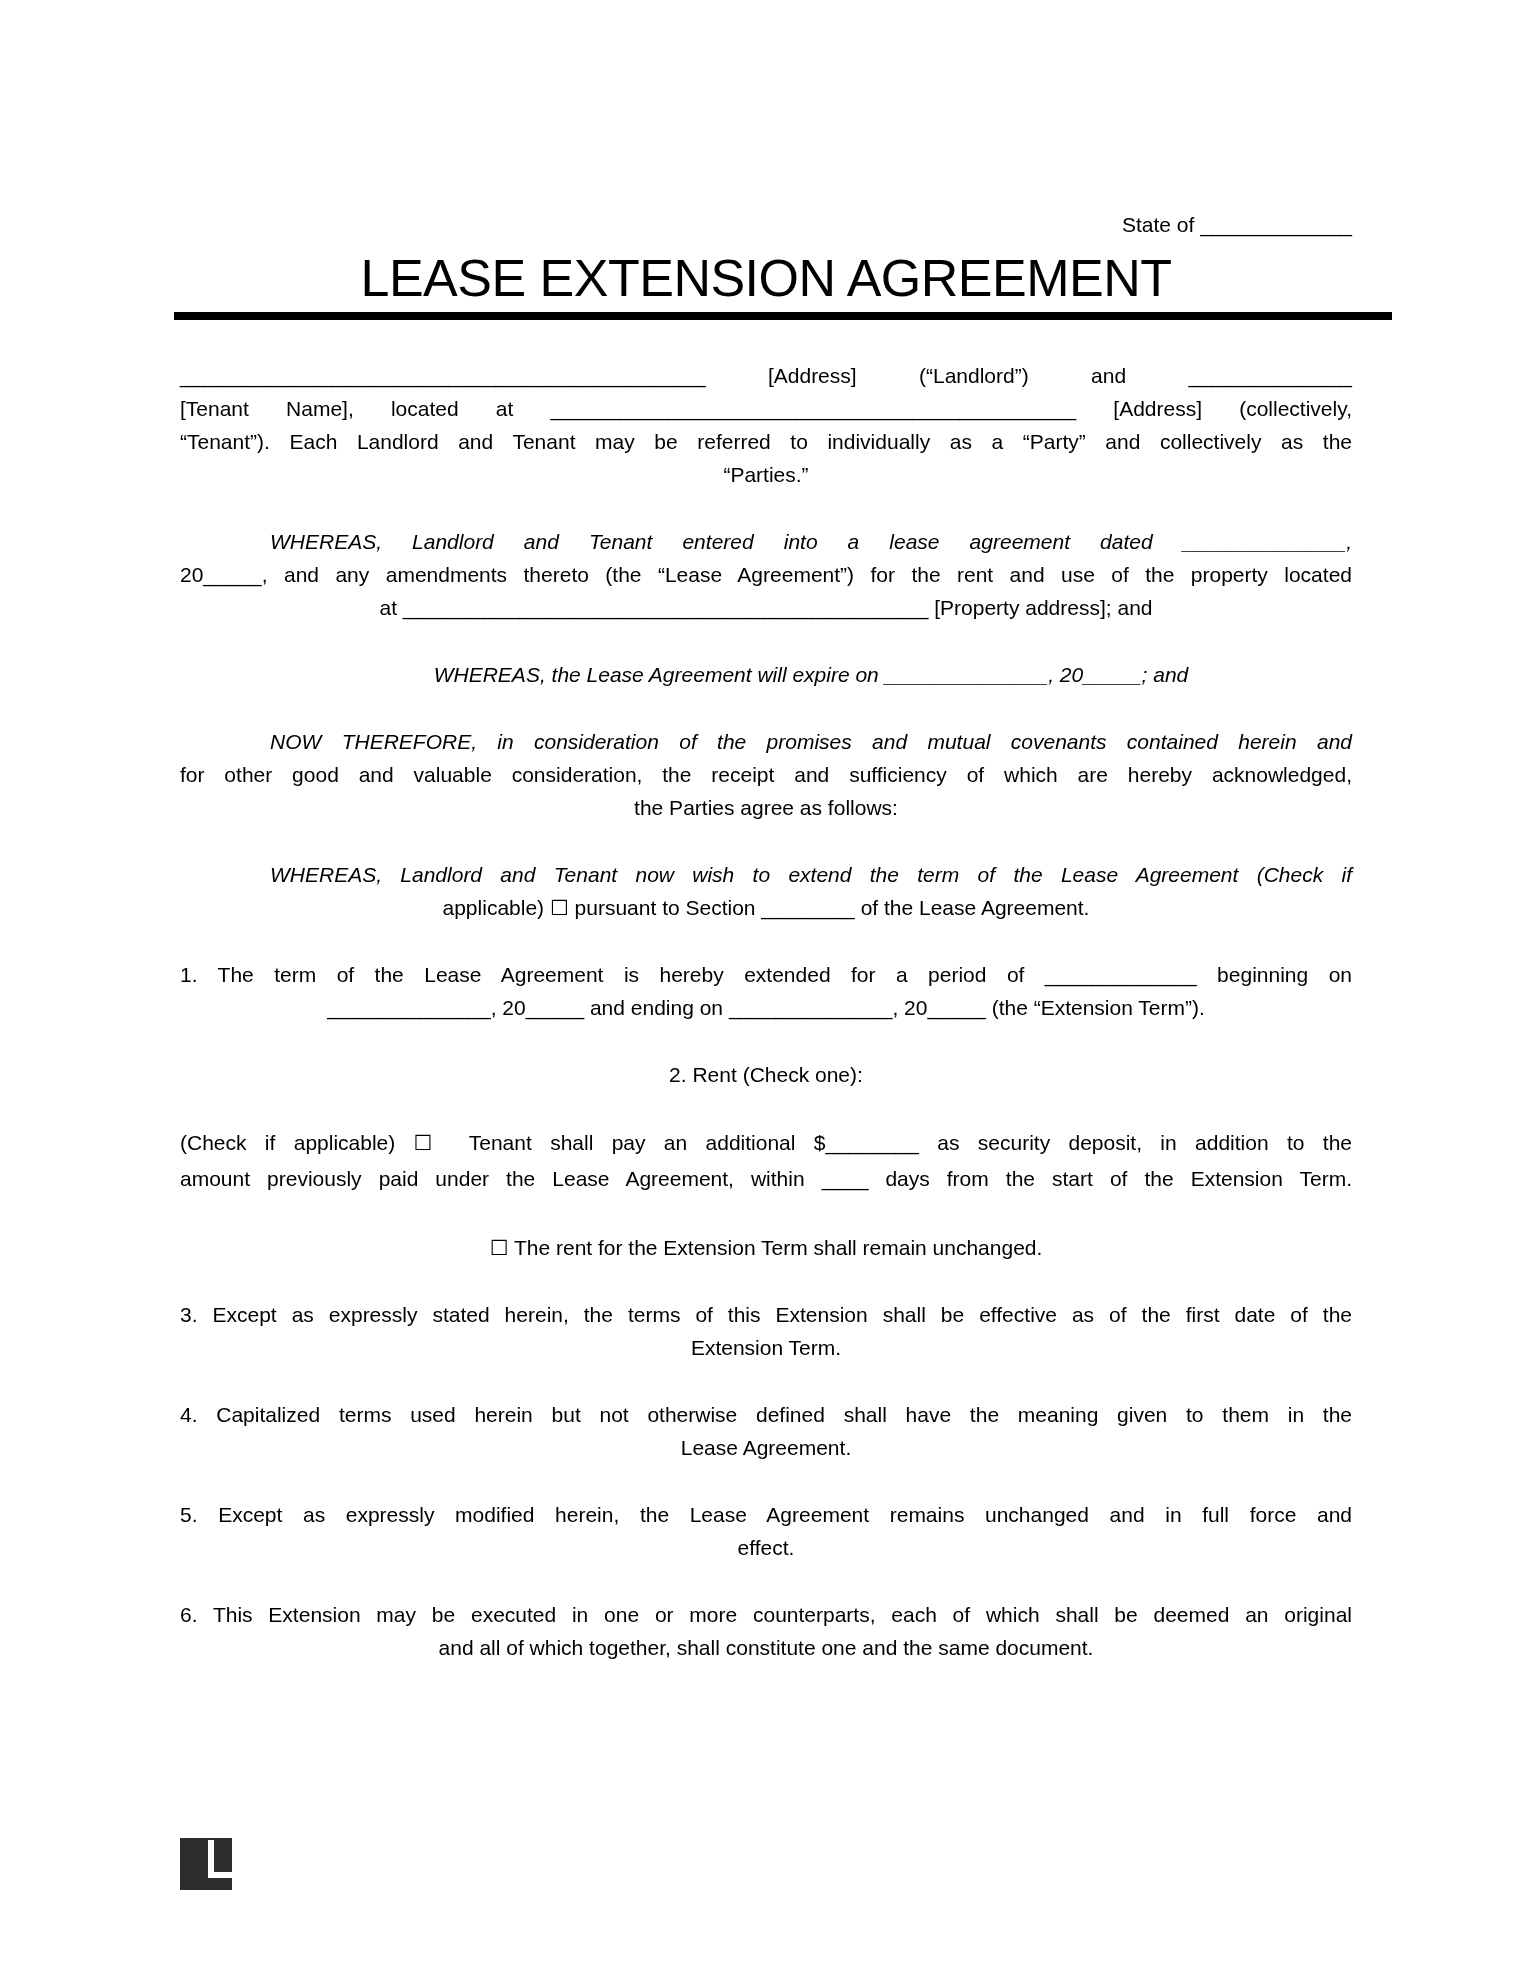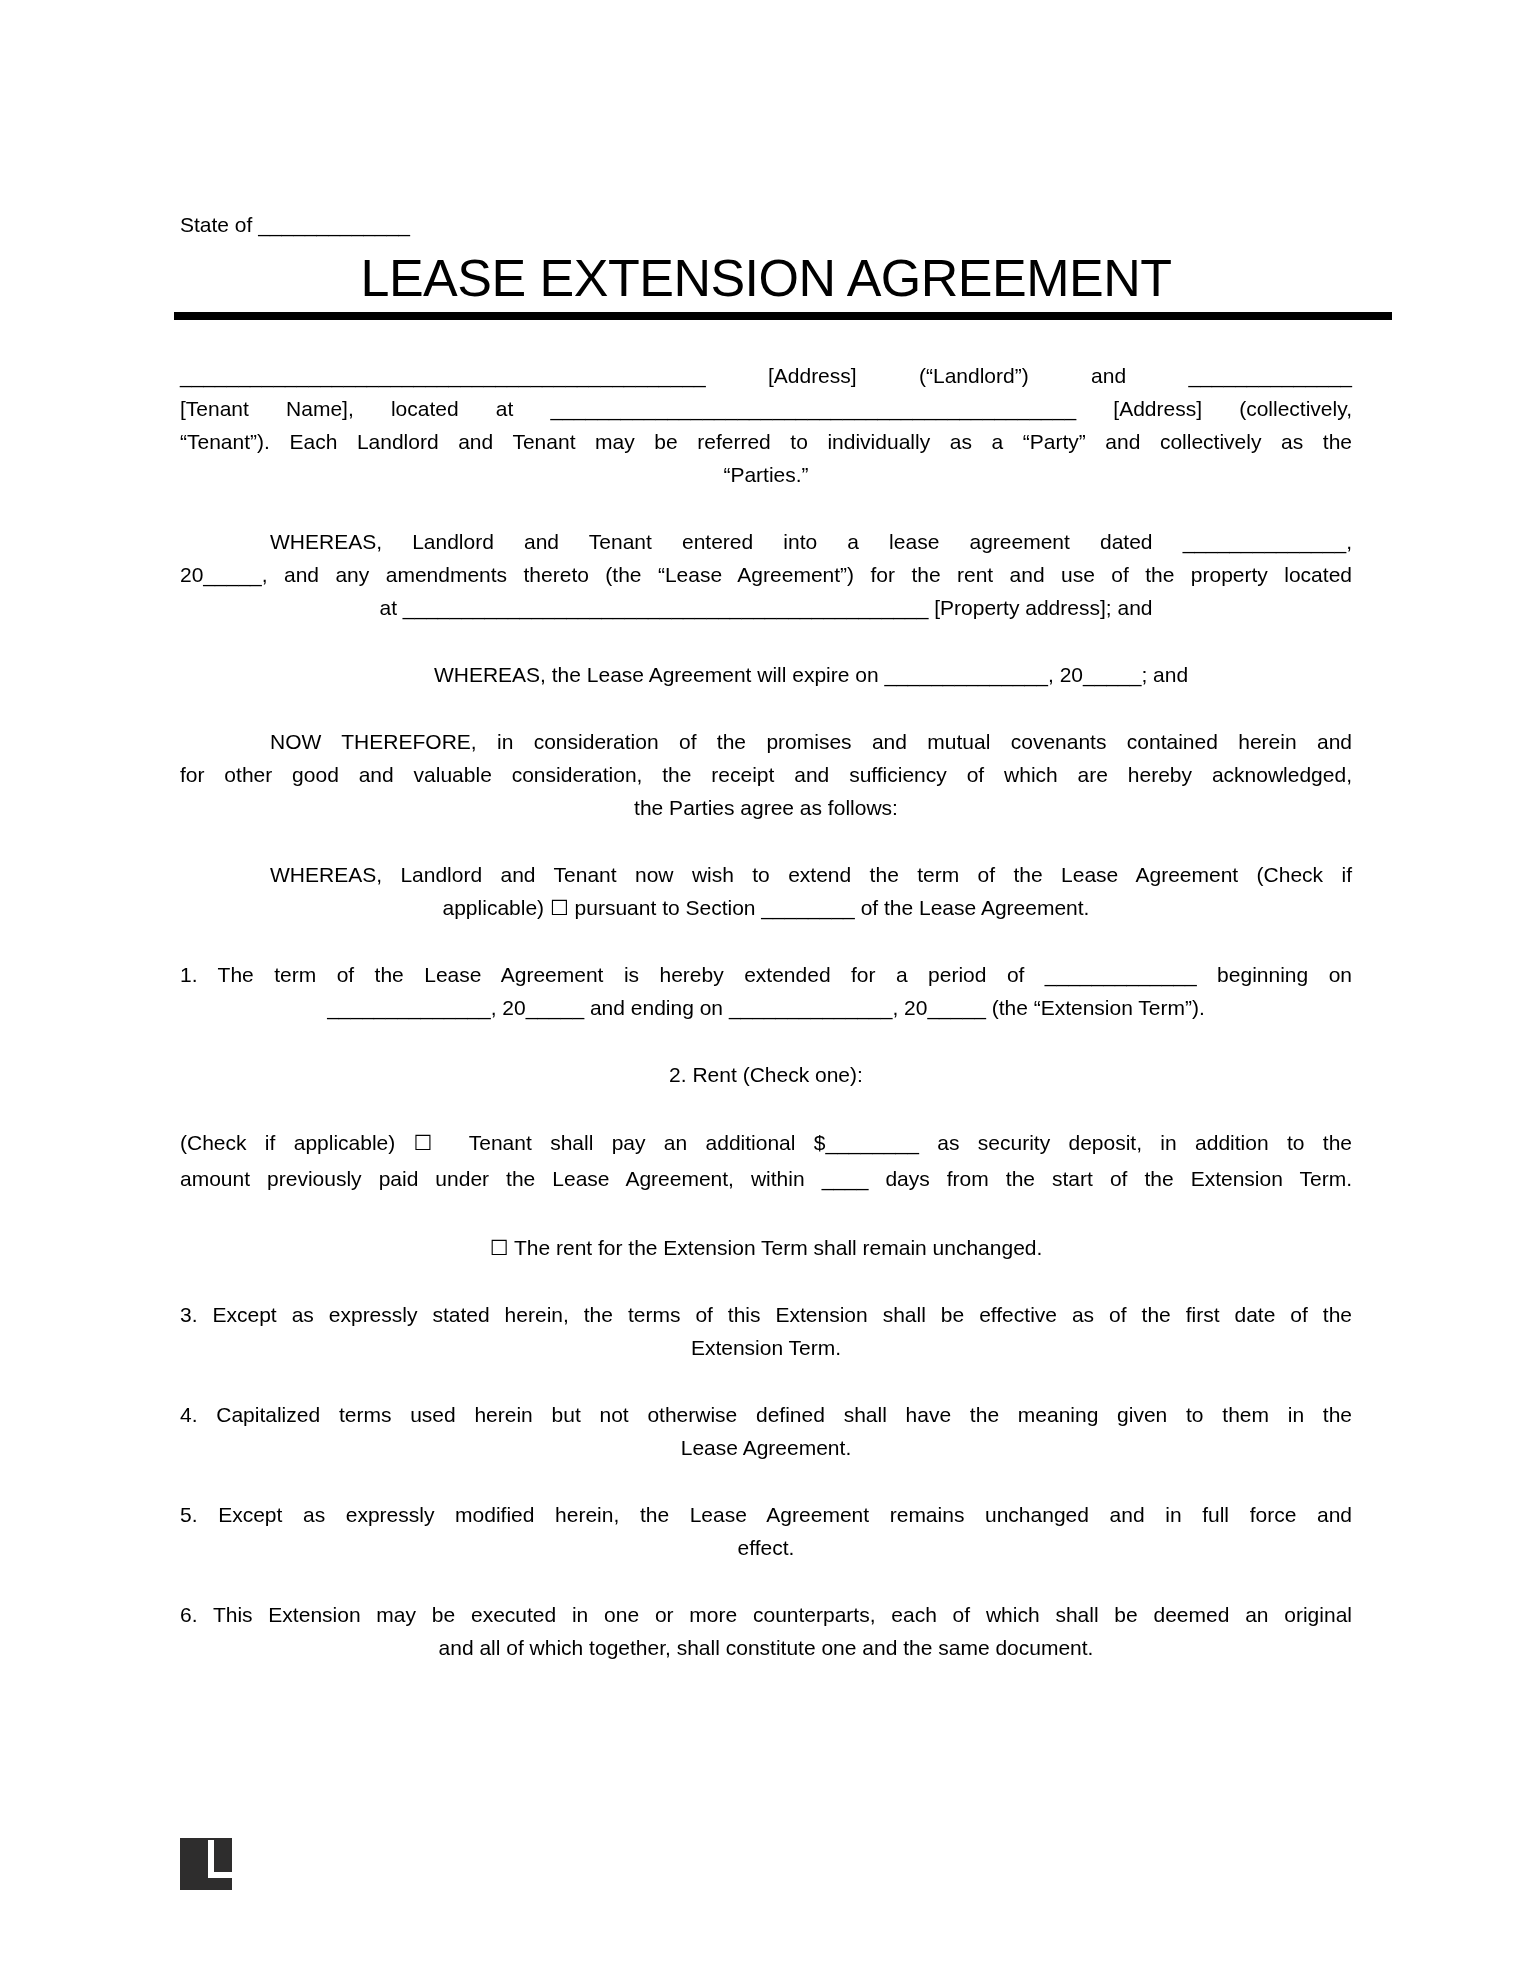--- a/index.html
+++ b/index.html
@@ -3,27 +3,27 @@
 <meta charset="utf-8">
 <style>
   html,body{margin:0;padding:0;}
   body{
     width:1530px;height:1980px;background:#ffffff;position:relative;
     font-family:"Liberation Sans","DejaVu Sans",sans-serif;color:#000;
     overflow:hidden;
   }
   .page{position:absolute;inset:0;background:#fff;}
   .content{position:absolute;left:180px;top:0;width:1172px;}
-  .state-line{margin-top:208px;font-size:21px;line-height:33px;text-align:left;}
+  .state-line{margin-top:208px;font-size:21px;line-height:33px;text-align:right;}
   .title{margin:14px 0 0 0;font-size:52px;line-height:46px;font-weight:normal;text-align:center;letter-spacing:-0.5px;}
   .title-rule{margin-top:11px;margin-left:-6px;width:1218px;height:8px;background:#000;border:none;}
   .body{margin-top:39px;}
   .para{margin:0 0 34px 0;font-size:21px;line-height:33px;}
   .para.cb .line{line-height:36px;}
-  .para.indent .line:first-child{text-indent:90px;}
+  .para.indent .line:first-child{text-indent:90px;font-style:italic;}
   .line{text-align:center;white-space:normal;}
   .line.fill{text-align:justify;text-align-last:justify;}
   .logo{position:absolute;left:180px;top:1838px;width:52px;height:52px;background:#2e2d2d;}
   .logo .logo-v{position:absolute;left:28px;top:2px;width:6px;height:38px;background:#fff;}
   .logo .logo-h{position:absolute;left:28px;top:34px;width:24px;height:6px;background:#fff;}
 </style>
 </head>
 <body>
 
 <div class="page">

